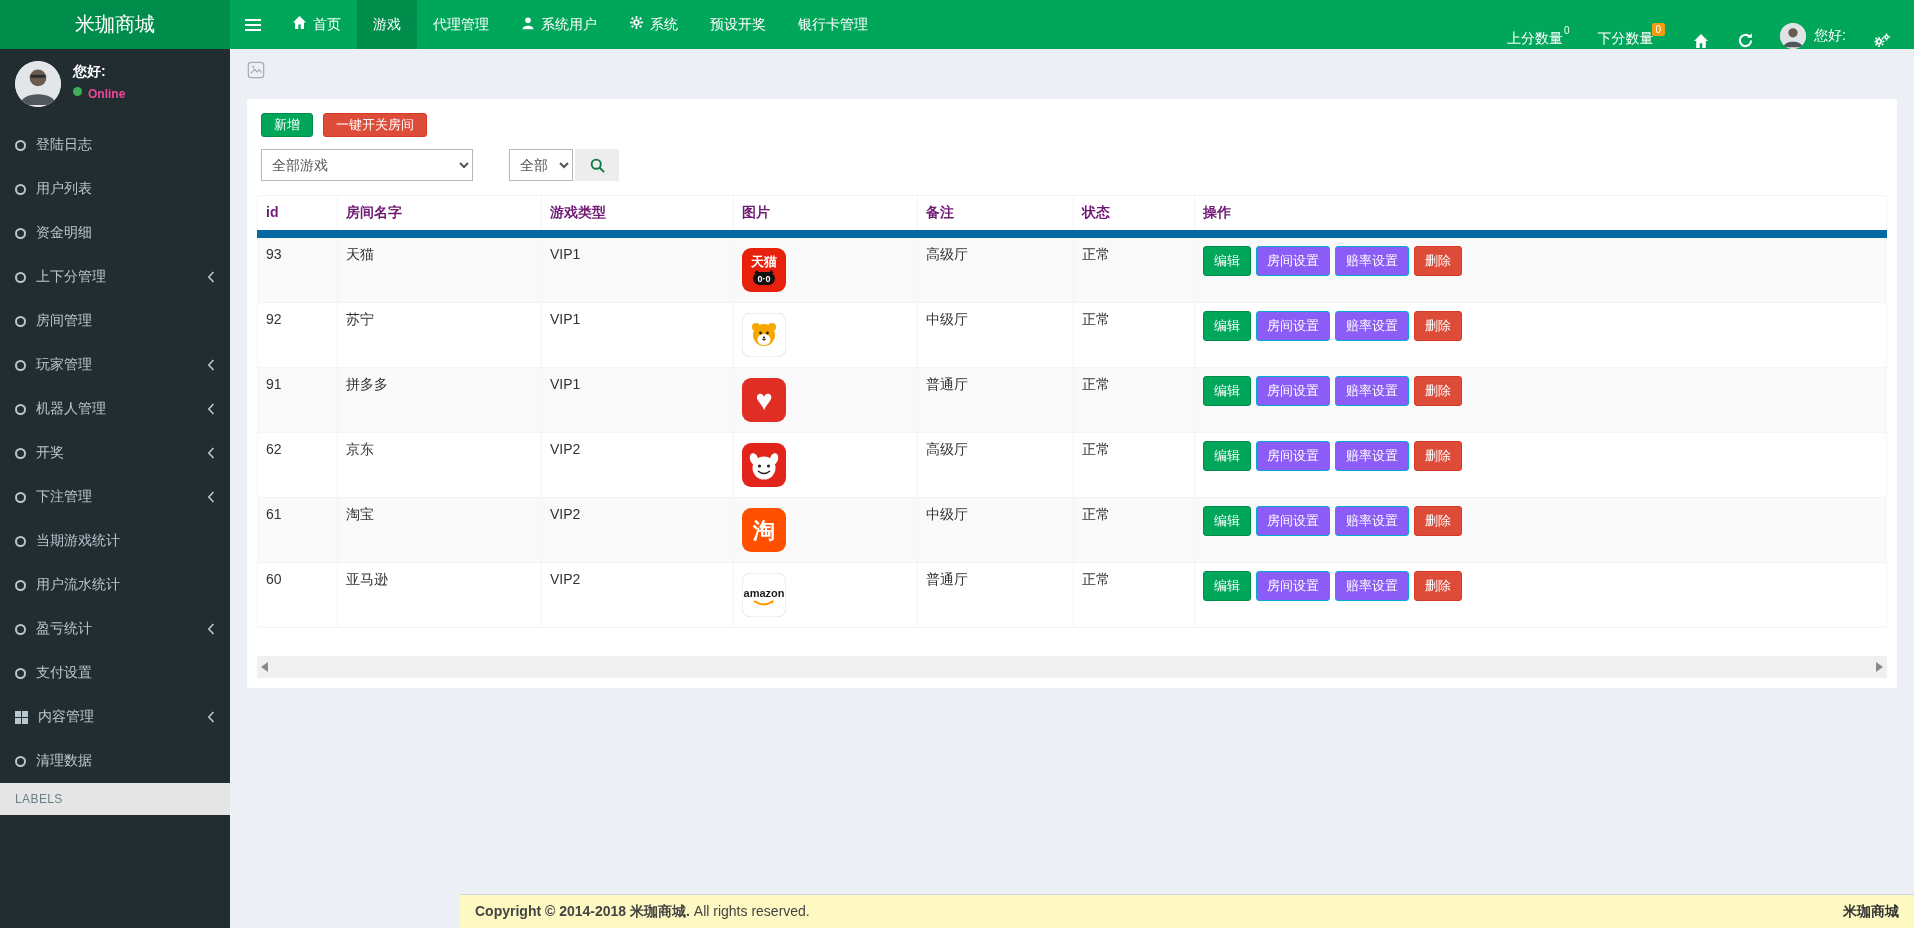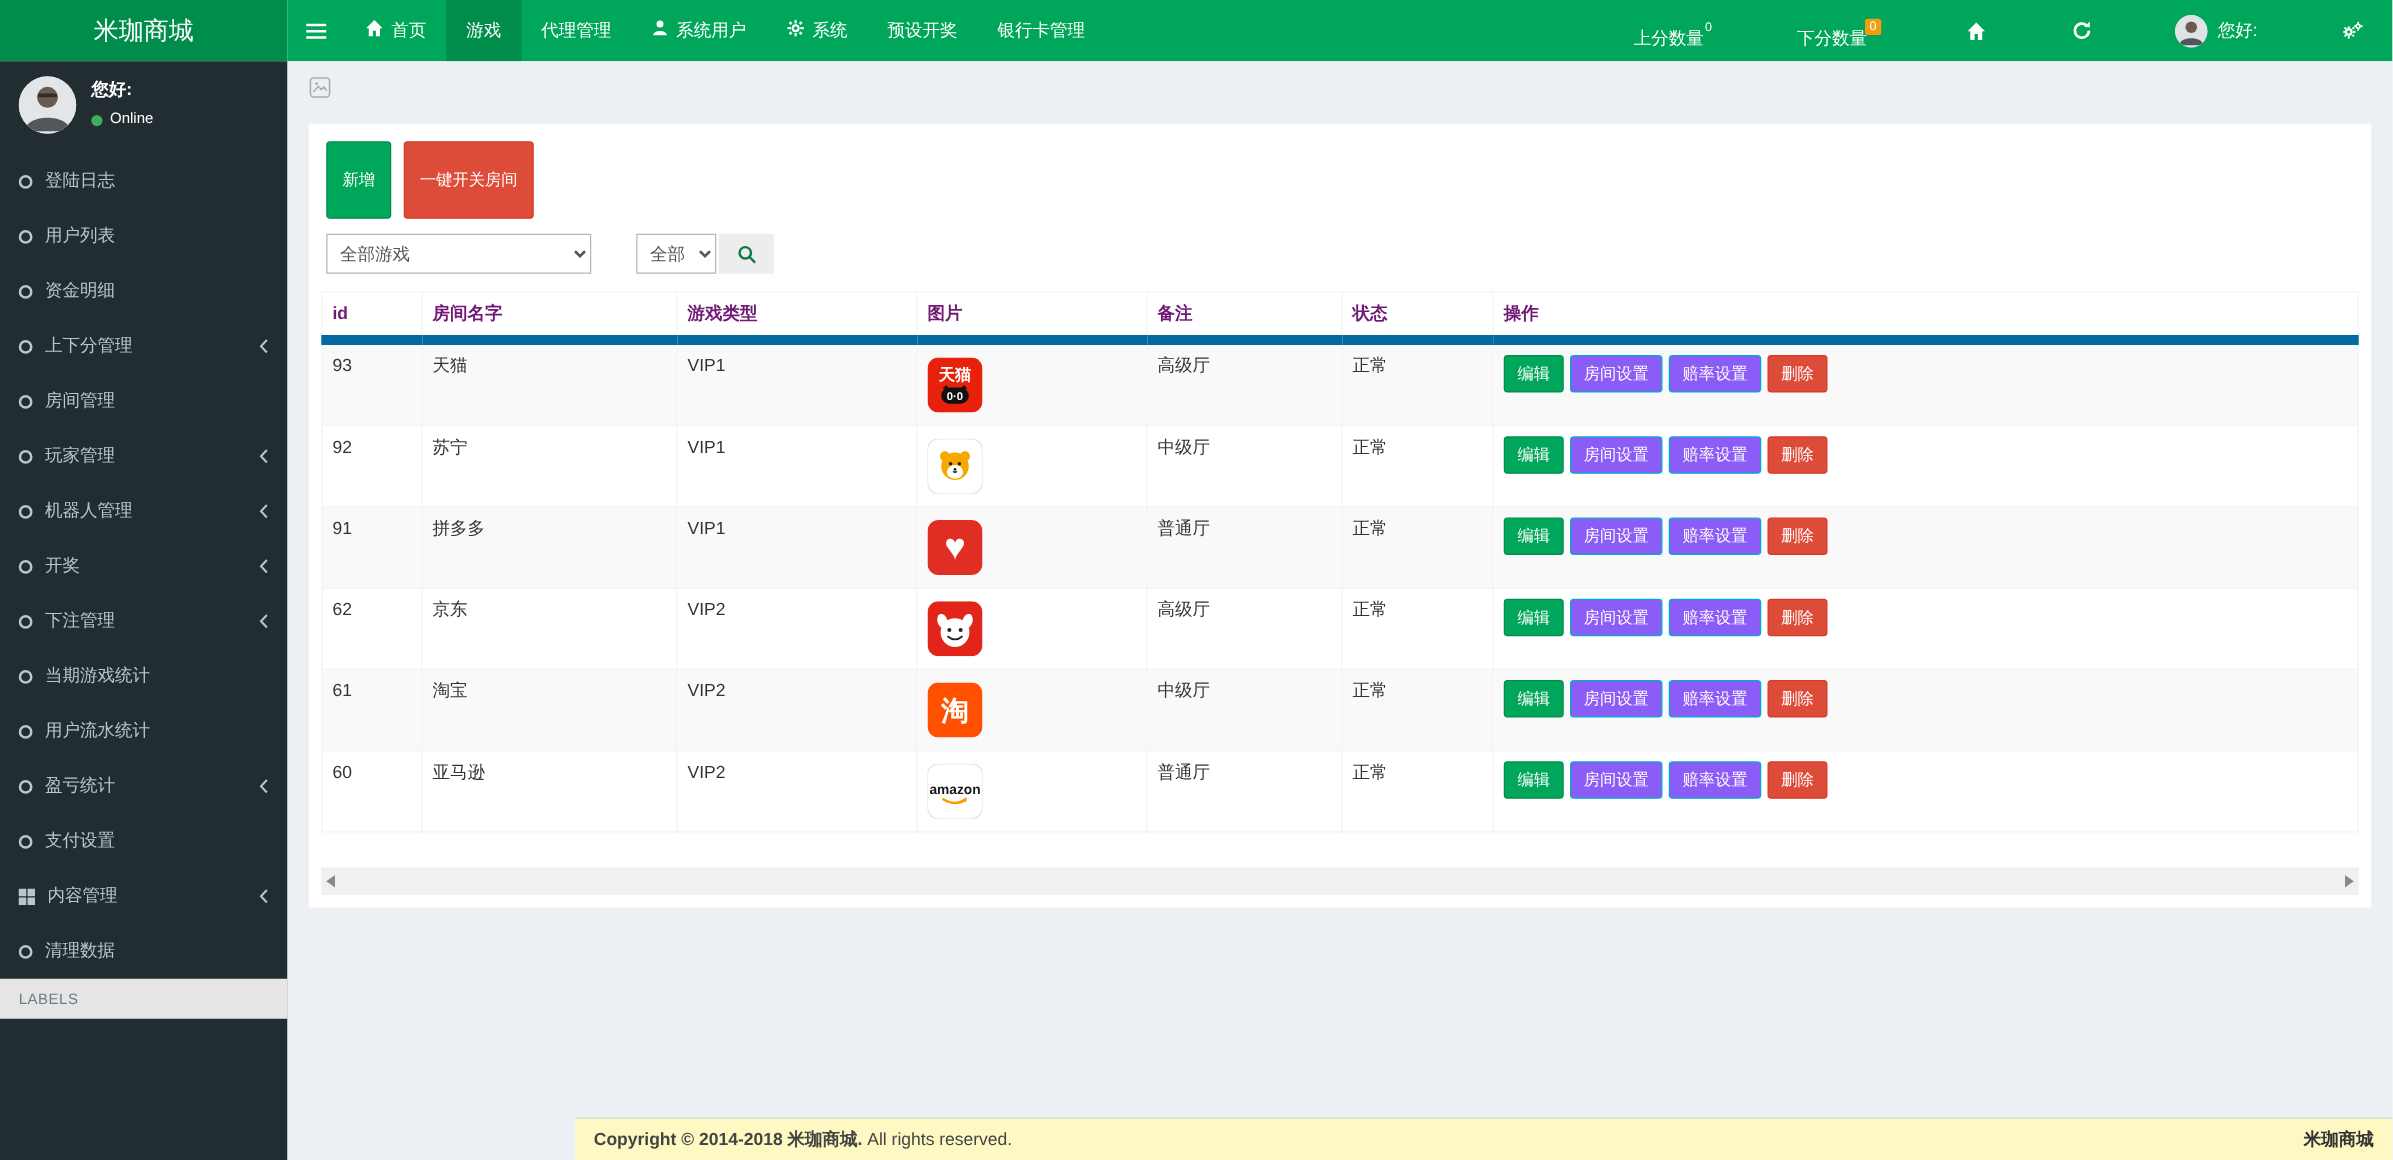--- a/index.html
+++ b/index.html
@@ -5,56 +5,56 @@
   * { margin:0; padding:0; box-sizing:border-box; }
   html,body { width:1914px; height:928px; overflow:hidden; }
   body { font-family:"Liberation Sans","DejaVu Sans",sans-serif; font-size:14px; color:#333; background:#ecf0f5; }
 
   
   .main-header { display:flex; height:49px; width:100%; }
   .brand { width:230px; height:49px; background:#008d4c; color:#fff; font-size:20px;
            display:flex; align-items:center; justify-content:center; font-weight:400; flex:0 0 230px; }
   .navbar { flex:1; background:#00a65a; display:flex; align-items:stretch; }
   .nav-left { display:flex; align-items:stretch;font-family:Liberation Serif, serif; }
-  .nav-right { display:flex; align-items:center; margin-left:auto; padding-right:8px;gap:40px; }
+  .nav-right { display:flex; align-items:flex-end; margin-left:auto; padding-right:8px; }
   .nav-link { display:flex; align-items:center; gap:6px; padding:0 16px; color:#fff; cursor:pointer; position:relative; }
   .nav-link.active { background:#008d4c; }
   .hamburger { display:flex; flex-direction:column; justify-content:center; gap:3px; padding:0 15px; cursor:pointer; }
   .hamburger i { width:16px; height:2px; background:#fff; display:block; }
   .score-link { display:flex; align-items:flex-start; padding:10px 14px 0 14px; color:#fff; cursor:pointer; }
   .score-link .lbl { line-height:22px; }
   .sup-plain { font-size:10px; color:#fff; margin-left:1px; margin-top:-2px; }
   .sup-badge { font-size:10px; background:#f39c12; color:#fff; border-radius:2px; padding:1px 4px; margin-left:-2px; margin-top:-4px; }
   .icon-btn { display:flex; align-items:center; padding:0 14px; cursor:pointer; }
   .nav-user { display:flex; align-items:center; gap:8px; padding:0 12px; color:#fff; cursor:pointer; }
   .nav-avatar { width:26px; height:26px; border-radius:50%; overflow:hidden; background:#e8e8e8; flex:0 0 26px; }
 
   
   .layout { display:flex; height:879px; }
   .sidebar { width:230px; flex:0 0 230px; background:#222d32; color:#b8c7ce; }
   .user-panel { display:flex; gap:12px; padding:12px 15px; align-items:flex-start; }
   .user-avatar { width:46px; height:46px; border-radius:50%; overflow:hidden; background:#e8e8e8; flex:0 0 46px; }
   .user-info { padding-top:2px; }
   .user-info .hello { color:#fff; font-weight:bold; font-size:14px; margin-bottom:6px; }
-  .user-status { color:#ffffff; font-size:12px; display:flex; align-items:flex-end; gap:6px; }
+  .user-status { color:#ec4899; font-size:12px; display:flex; align-items:flex-start; gap:6px;font-weight:bold; }
   .dot { width:9px; height:9px; border-radius:50%; background:#3fae56; display:inline-block; }
   .side-menu { list-style:none; margin-top:4px; }
   .side-menu li a { display:flex; align-items:center; gap:10px; padding:13px 15px; color:#b8c7ce; text-decoration:none; cursor:pointer; font-size:14px; }
   .circle-o { width:11px; height:11px; border:2px solid #b8c7ce; border-radius:50%; display:inline-block; flex:0 0 11px; }
   .th-grid { width:13px; height:13px; display:grid; grid-template-columns:6px 6px; grid-template-rows:6px 6px; gap:1px; flex:0 0 13px; }
   .th-grid i { background:#b8c7ce; display:block; }
   .chev { margin-left:auto; display:flex; align-items:center; }
   .labels-header { background:#e5e5e5; color:#6a7d86; font-size:12px; padding:9px 15px; letter-spacing:0.4px; }
 
   
   .content-wrapper { flex:1; background:#ecf0f5; position:relative; }
   .content-header { padding:12px 17px 0 17px; height:44px; }
   .box { background:#fff; margin:6px 17px 0 17px; padding:10px; min-height:570px; position:relative; }
   .btn { display:inline-block; border:1px solid transparent; border-radius:3px; color:#fff; cursor:pointer; font-size:13px; text-align:center; }
-  .btn-lg { padding:21px 12px; }
+  .btn-lg { padding:2px 12px; }
   .btn-success { background:#00a65a; border-color:#008d4c; }
   .btn-danger { background:#dd4b39; border-color:#d73925; }
   .btn-info { background:#8b5cf6; border-color:#00acd6;font-family:Liberation Serif, serif; }
   .toolbar-row { margin:4px 4px 0 4px; display:flex; gap:10px; }
   .filter-row { margin:12px 4px 0 4px; display:flex; align-items:center; }
   select.form-select { height:32px; border:1px solid #b7b7b7; background:#fff; color:#555; font-size:14px; padding:0 6px; font-family:inherit; }
   .sel-wide { width:212px; }
   .sel-small { width:64px; margin-left:36px; }
   .search-btn { width:44px; height:32px; background:#ededed; border:none; margin-left:2px; display:flex; align-items:center; justify-content:center; cursor:pointer; }
 

